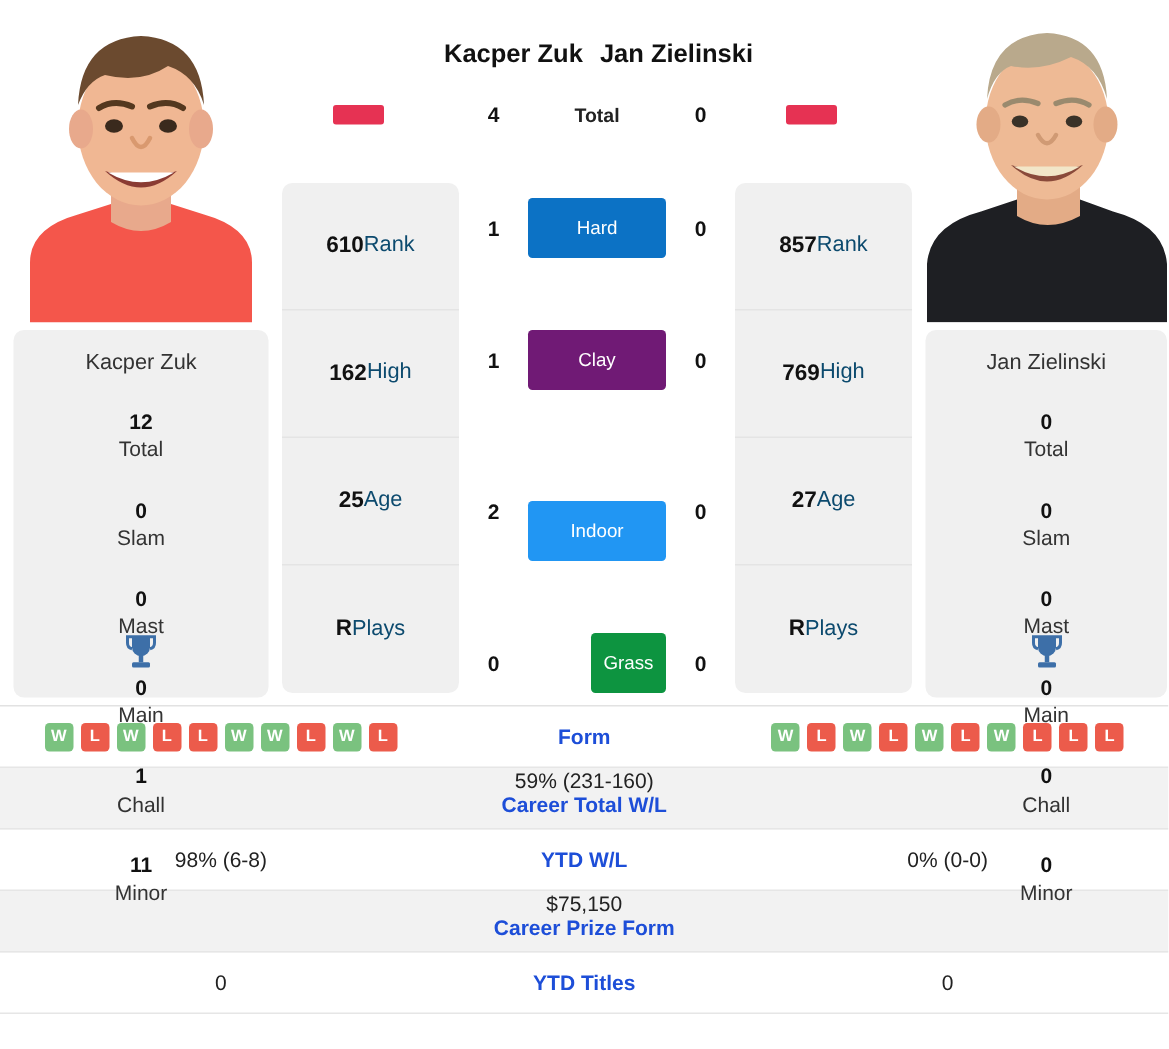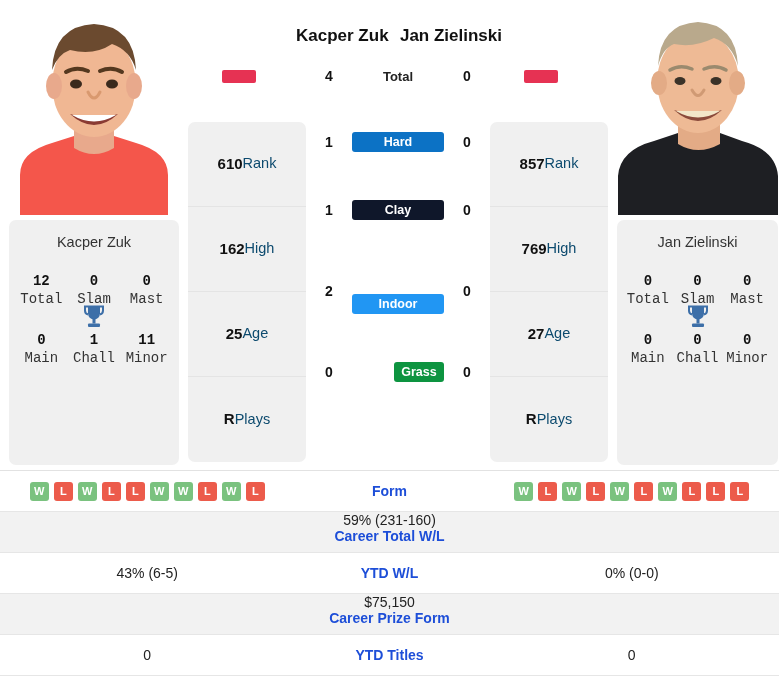--- a/index.html
+++ b/index.html
@@ -40,25 +40,24 @@
     height: 245px;
   }
   .trophy-name {
     text-align: center;
     font-size: 14.5px;
     color: #333;
     margin-bottom: 22px;
   }
   .trophy-grid {
     display: grid;
-    grid-template-columns: 1fr 1fr 1fr;
+    grid-template-columns: 1fr;
     row-gap: 22px;
     position: relative;
     padding: 0 6px;
-    font-family: Liberation Mono, monospace;
   }
   .t-cell { text-align: center; }
   .t-val { font-size: 14px; font-weight: bold; color: #111; line-height: 1.3; }
   .t-lbl { font-size: 14px; color: #333; line-height: 1.35; }
   .trophy-icon {
     position: absolute;
     left: 50%;
     top: 50%;
     transform: translate(-50%, -50%);
   }
@@ -132,27 +131,27 @@
     color: #222;
   }
   .flag {
     width: 34px;
     height: 13px;
     background: #e63253;
     border-radius: 2px;
   }
   .surface-badge {
     width: 92px;
-    height: 20px;
+    height: 40px;
     border-radius: 3px;
     display: flex;
     align-items: center;
     justify-content: center;
     font-size: 12.5px;
-    font-weight: bold;
+    font-weight: normal;
     color: #ffffff;
   }
   .sp { height: 32px; }
 
   
   .cmp-table { width: 779px; border-top: 1px solid #e2e2e2; }
   .cmp-row {
     display: flex;
     align-items: center;
     height: 41px;
@@ -297,21 +296,21 @@
         <span class="surface-badge" style="background: rgb(12, 114, 197);">Hard</span>
       </span>
       <span class="h2h-num">0</span>
     </div>
 
     <div class="sp"></div>
 
     <div class="h2h-row">
       <span class="h2h-num">1</span>
       <span class="h2h-mid">
-        <span class="surface-badge" style="background: #0f172a;">Clay</span>
+        <span class="surface-badge" style="background: #701a75;">Clay</span>
       </span>
       <span class="h2h-num">0</span>
     </div>
 
     <div class="sp"></div>
 
     <div class="h2h-row">
       <span class="h2h-num">2</span>
       <span class="h2h-mid">
         <span class="surface-badge" style="background: rgb(33, 150, 243); margin-top: 26px;">Indoor</span>
@@ -449,21 +448,21 @@
     </div>
   </div>
 
   <div class="cmp-row alt">
     <div class="cmp-left">59% (231-160)</div>
     <div class="cmp-mid">Career Total W/L</div>
     <div class="cmp-right">56% (80-62)</div>
   </div>
 
   <div class="cmp-row">
-    <div class="cmp-left">43% (6-5)</div>
+    <div class="cmp-left">98% (6-8)</div>
     <div class="cmp-mid">YTD W/L</div>
     <div class="cmp-right">0% (0-0)</div>
   </div>
 
   <div class="cmp-row alt">
     <div class="cmp-left">$75,150</div>
     <div class="cmp-mid">Career Prize Form</div>
     <div class="cmp-right">$0</div>
   </div>
 

